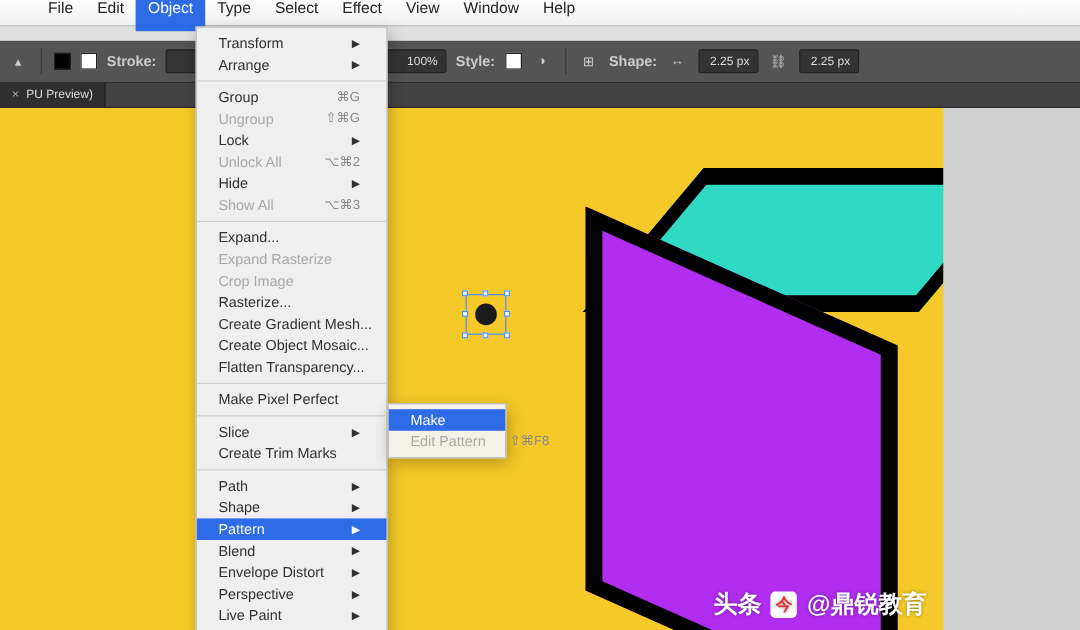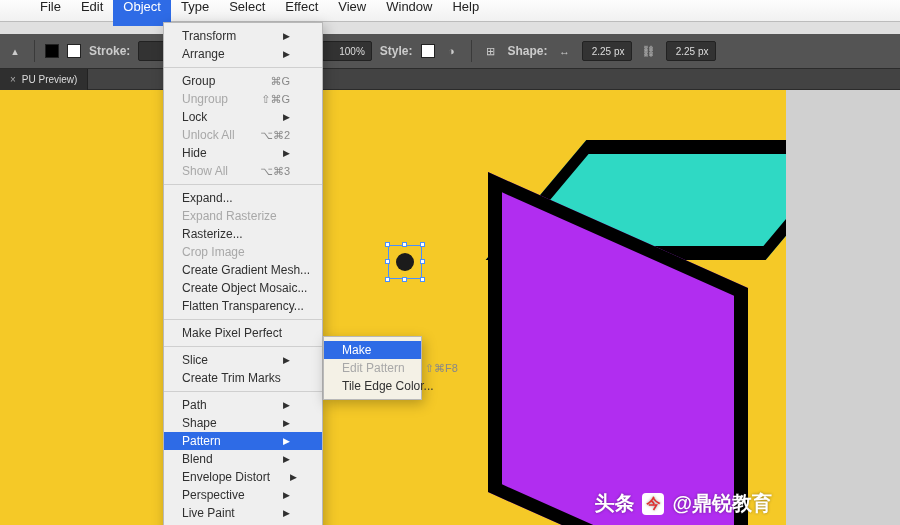--- a/index.html
+++ b/index.html
@@ -37,21 +37,21 @@
   .cube-front { position:absolute; width:260px; height:320px; background:#b12df0; left:72px; top:90px; transform:skewY(24deg); border:14px solid #000; }
   .selection { position:absolute; left:388px; top:155px; width:34px; height:34px; }
   .selection .dot { width:18px; height:18px; background:#1b1b1b; border-radius:50%; position:absolute; left:8px; top:8px; }
   .selection .bbox { position:absolute; inset:0; border:1px solid #4a90ff; }
   .selection .h { width:5px; height:5px; background:#fff; border:1px solid #4a90ff; position:absolute; }
   .h.tl{left:-3px;top:-3px}.h.tr{right:-3px;top:-3px}.h.bl{left:-3px;bottom:-3px}.h.br{right:-3px;bottom:-3px}
   .h.tm{left:14px;top:-3px}.h.bm{left:14px;bottom:-3px}.h.ml{left:-3px;top:14px}.h.mr{right:-3px;top:14px}
 
   
   .menu { position:absolute; background:#efefef; border:1px solid #b8b8b8; box-shadow:2px 4px 12px rgba(0,0,0,.25); font-size:12px; color:#303030; padding:4px 0; }
-  .menu .row { height:18px; line-height:18px; padding:0 32px 0 18px; display:flex; justify-content:space-between; align-items:center; white-space:nowrap; }
+  .menu .row { height:18px; line-height:18px; padding:0 22px 0 18px; display:flex; justify-content:space-between; align-items:center; white-space:nowrap; }
   .menu .row.disabled { color:#a8a8a8; }
   .menu .row.hover { background:#2e6be6; color:#fff; }
   .menu .row .sc { color:#888; font-size:11px; margin-left:20px; }
   .menu .row .ar { font-size:9px; margin-left:20px; }
   .menu hr { border:none; border-top:1px solid #cfcfcf; margin:4px 0; }
   .object-menu { left:163px; top:22px; width:160px; }
   .sub-menu { left:323px; top:336px; width:99px; background:#f4f1e6; }
 
   
   .watermark { position:absolute; right:14px; bottom:8px; display:flex; align-items:center; gap:8px; color:#fff; font-size:20px; font-weight:bold; text-shadow:0 0 3px rgba(0,0,0,.4); }
@@ -169,25 +169,25 @@
       <span>Show All</span>
       <span class="sc">⌥⌘3</span>
     </div>
     <hr>
     <div class="row">
       <span>Expand...</span>
     </div>
     <div class="row disabled">
       <span>Expand Rasterize</span>
     </div>
+    <div class="row disabled">
+      <span>Crop Image</span>
+    </div>
     <div class="row">
       <span>Rasterize...</span>
-    </div>
-    <div class="row disabled">
-      <span>Crop Image</span>
     </div>
     <div class="row">
       <span>Create Gradient Mesh...</span>
     </div>
     <div class="row">
       <span>Create Object Mosaic...</span>
     </div>
     <div class="row">
       <span>Flatten Transparency...</span>
     </div>
@@ -239,16 +239,13 @@
   </div>
 
 <div class="menu sub-menu" id="pattern-submenu">
     <div class="row hover">
       <span>Make</span>
     </div>
     <div class="row disabled">
       <span>Edit Pattern</span>
       <span class="sc">⇧⌘F8</span>
     </div>
-    <div class="row">
-      <span>Tile Edge Color...</span>
-    </div>
   </div>
 
 </body></html>

